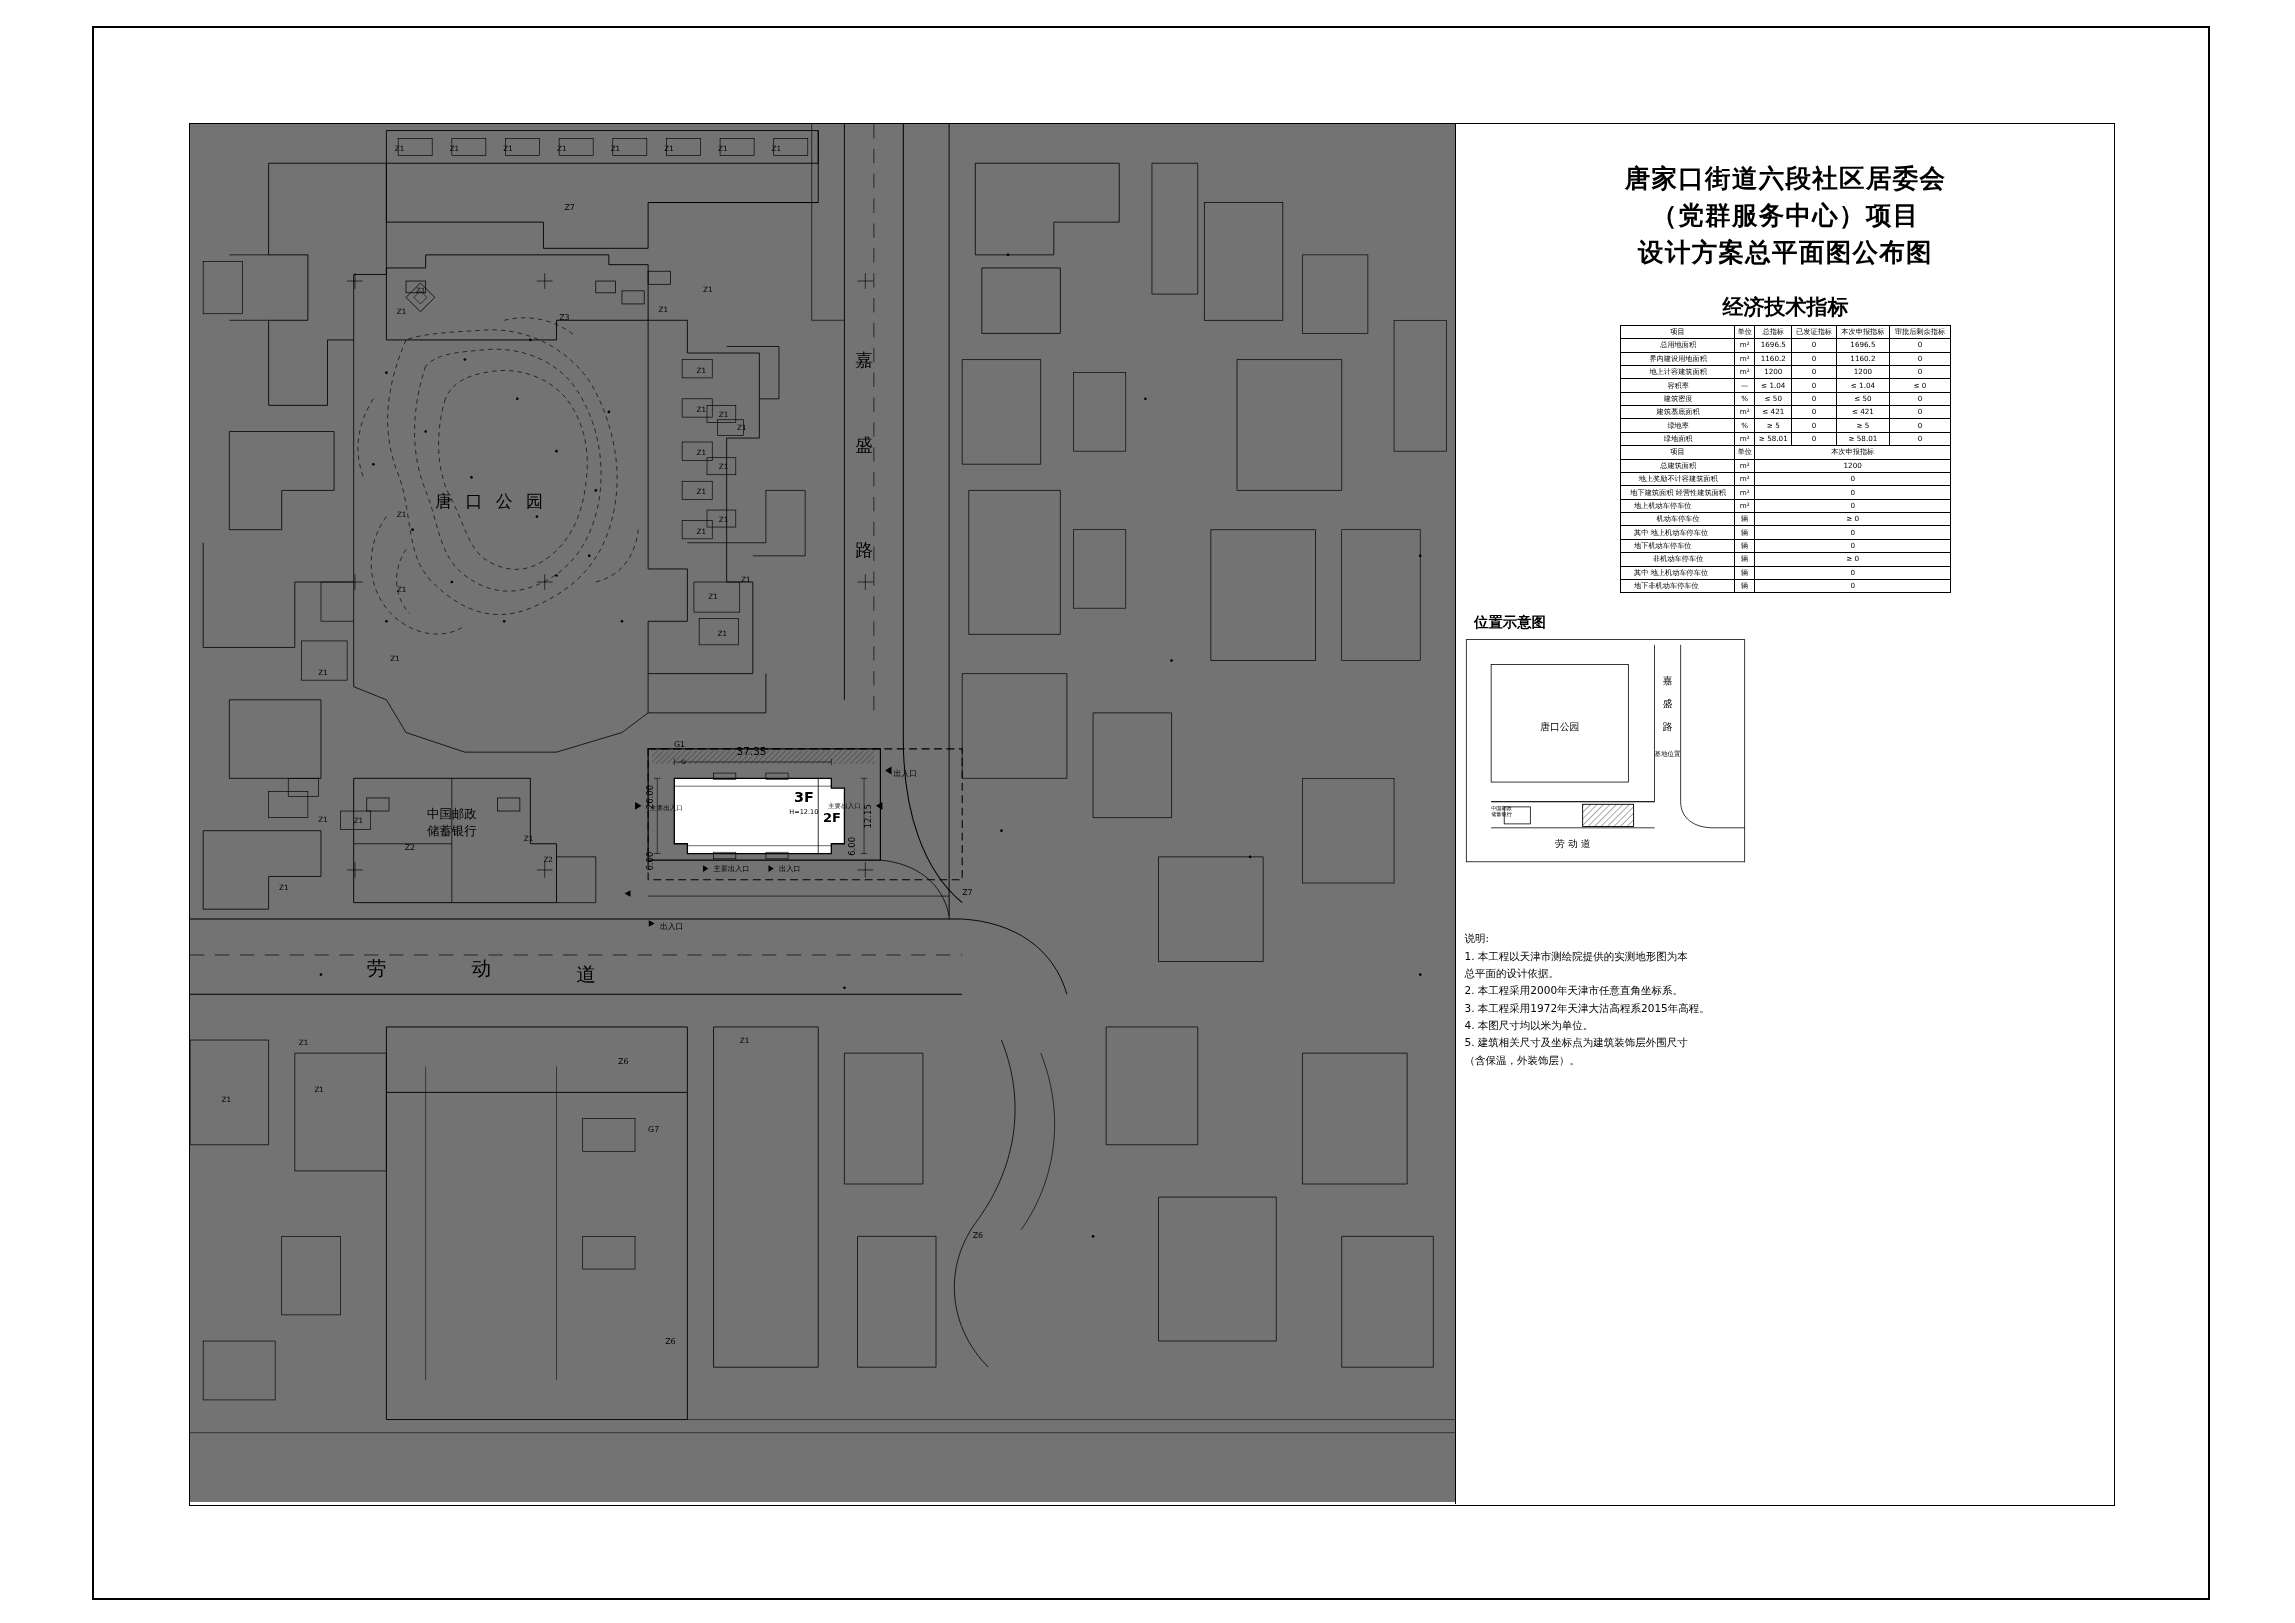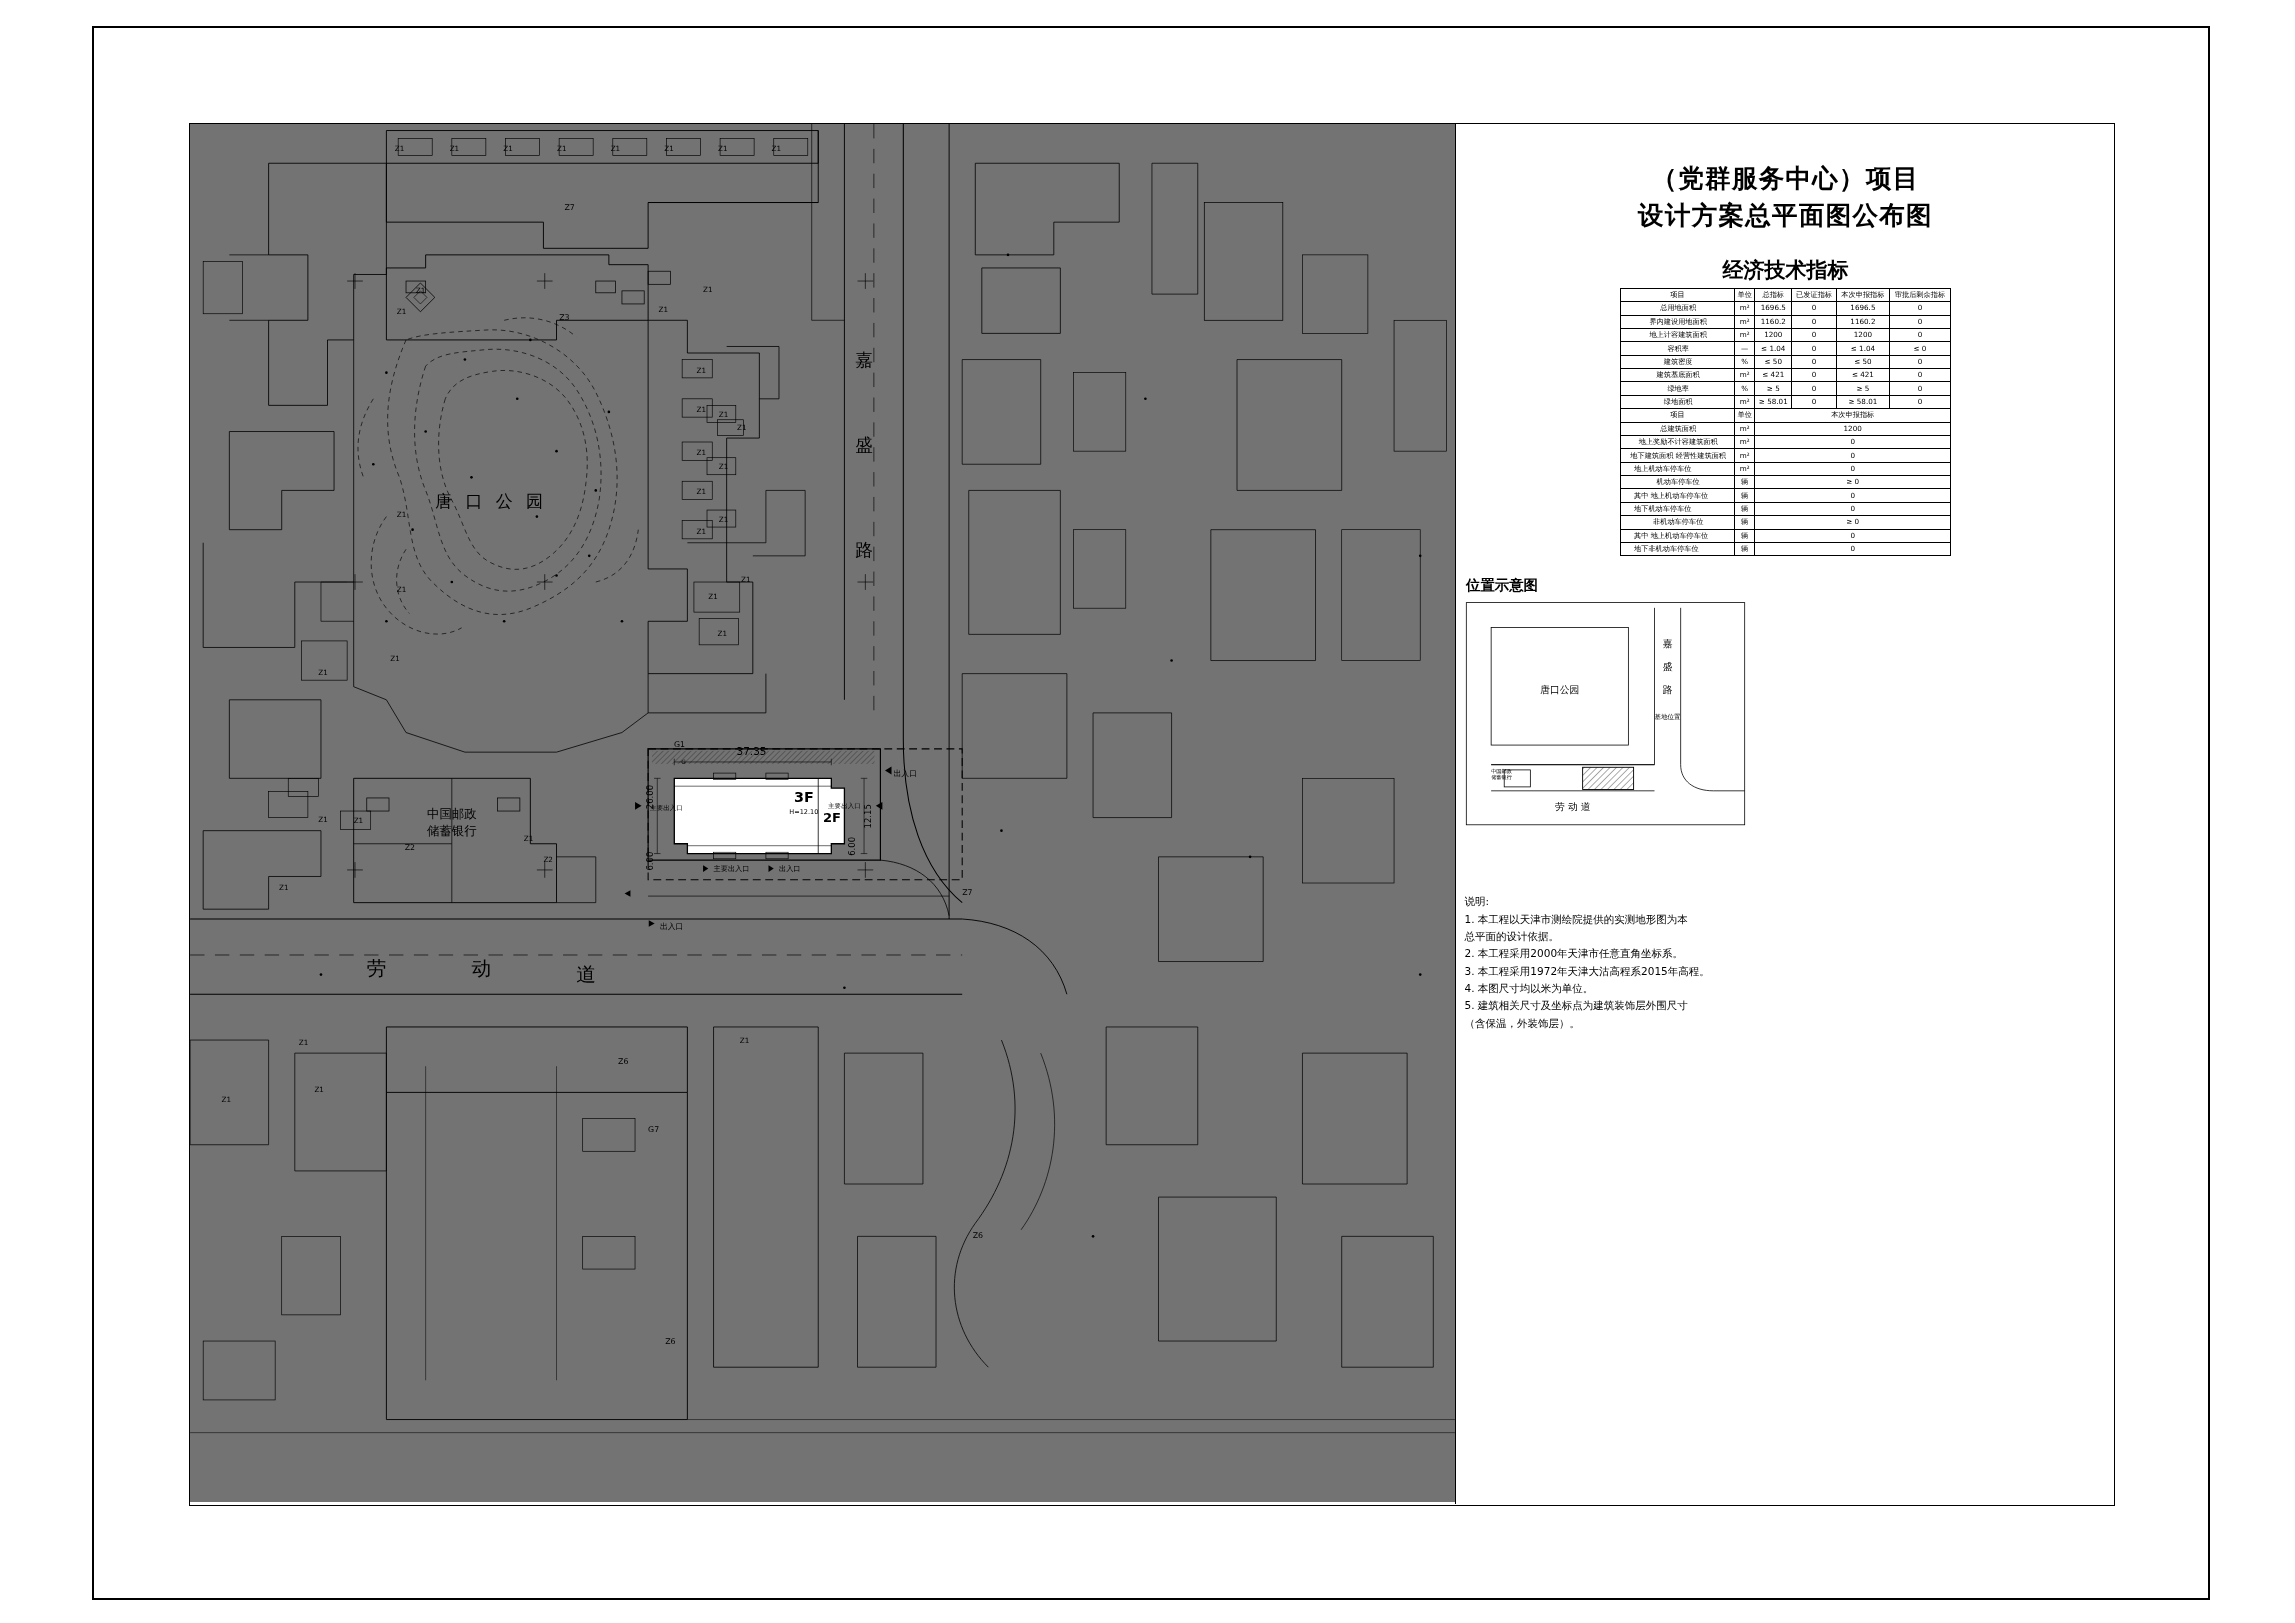--- a/index.html
+++ b/index.html
@@ -20,21 +20,21 @@
 
   .tbl-title{text-align:center;font-size:21px;font-weight:bold;margin-top:22px;
         font-family:"DejaVu Sans","Liberation Sans",sans-serif;}
   table.idx{border-collapse:collapse;margin:0 auto;margin-top:3.9px;width:331px;
         font-size:7.2px;font-family:"DejaVu Sans","Liberation Sans",sans-serif;}
   table.idx td{border:0.7px solid #000;padding:0.7px 1.3px;height:11px;line-height:9.8px;text-align:center;}
   table.idx td.l{text-align:center;padding-left:2.6px;}
   table.idx td.r{text-align:left;padding-left:13px;}
   .hdrrow td{font-weight:normal;}
 
-  .sec-title{font-size:14.4px;font-weight:bold;margin-top:19.6px;margin-left:8px;
+  .sec-title{font-size:14.4px;font-weight:bold;margin-top:19.6px;margin-left:16px;
         font-family:"DejaVu Sans","Liberation Sans",sans-serif;}
   .loc-wrap{position:relative;margin-top:6.5px;margin-left:6.5px;width:281px;height:262px;}
 
   .notes{margin-top:30px;margin-left:6.5px;font-size:10.5px;line-height:1.65;
         font-family:"DejaVu Sans","Liberation Sans",sans-serif;}
   .notes div{white-space:pre;}
 </style>
 </head>
 <body>
 
@@ -337,20 +337,21 @@
           <path d="M710 1222 l-9 -5 v10 Z"></path>
           <path d="M664 1176 l9 -5 v10 Z"></path>
         </g>
       </g>
     </svg>
   </div>
 
   <div class="right">
 
     <div class="title-block">
+      <div>唐家口街道六段社区居委会</div>
       <div>（党群服务中心）项目</div>
       <div>设计方案总平面图公布图</div>
     </div>
 
     <div class="tbl-title">经济技术指标</div>
 
     <table class="idx">
       <tbody id="idx-body">
           <tr class="hdrrow">
             <td>项目</td>

